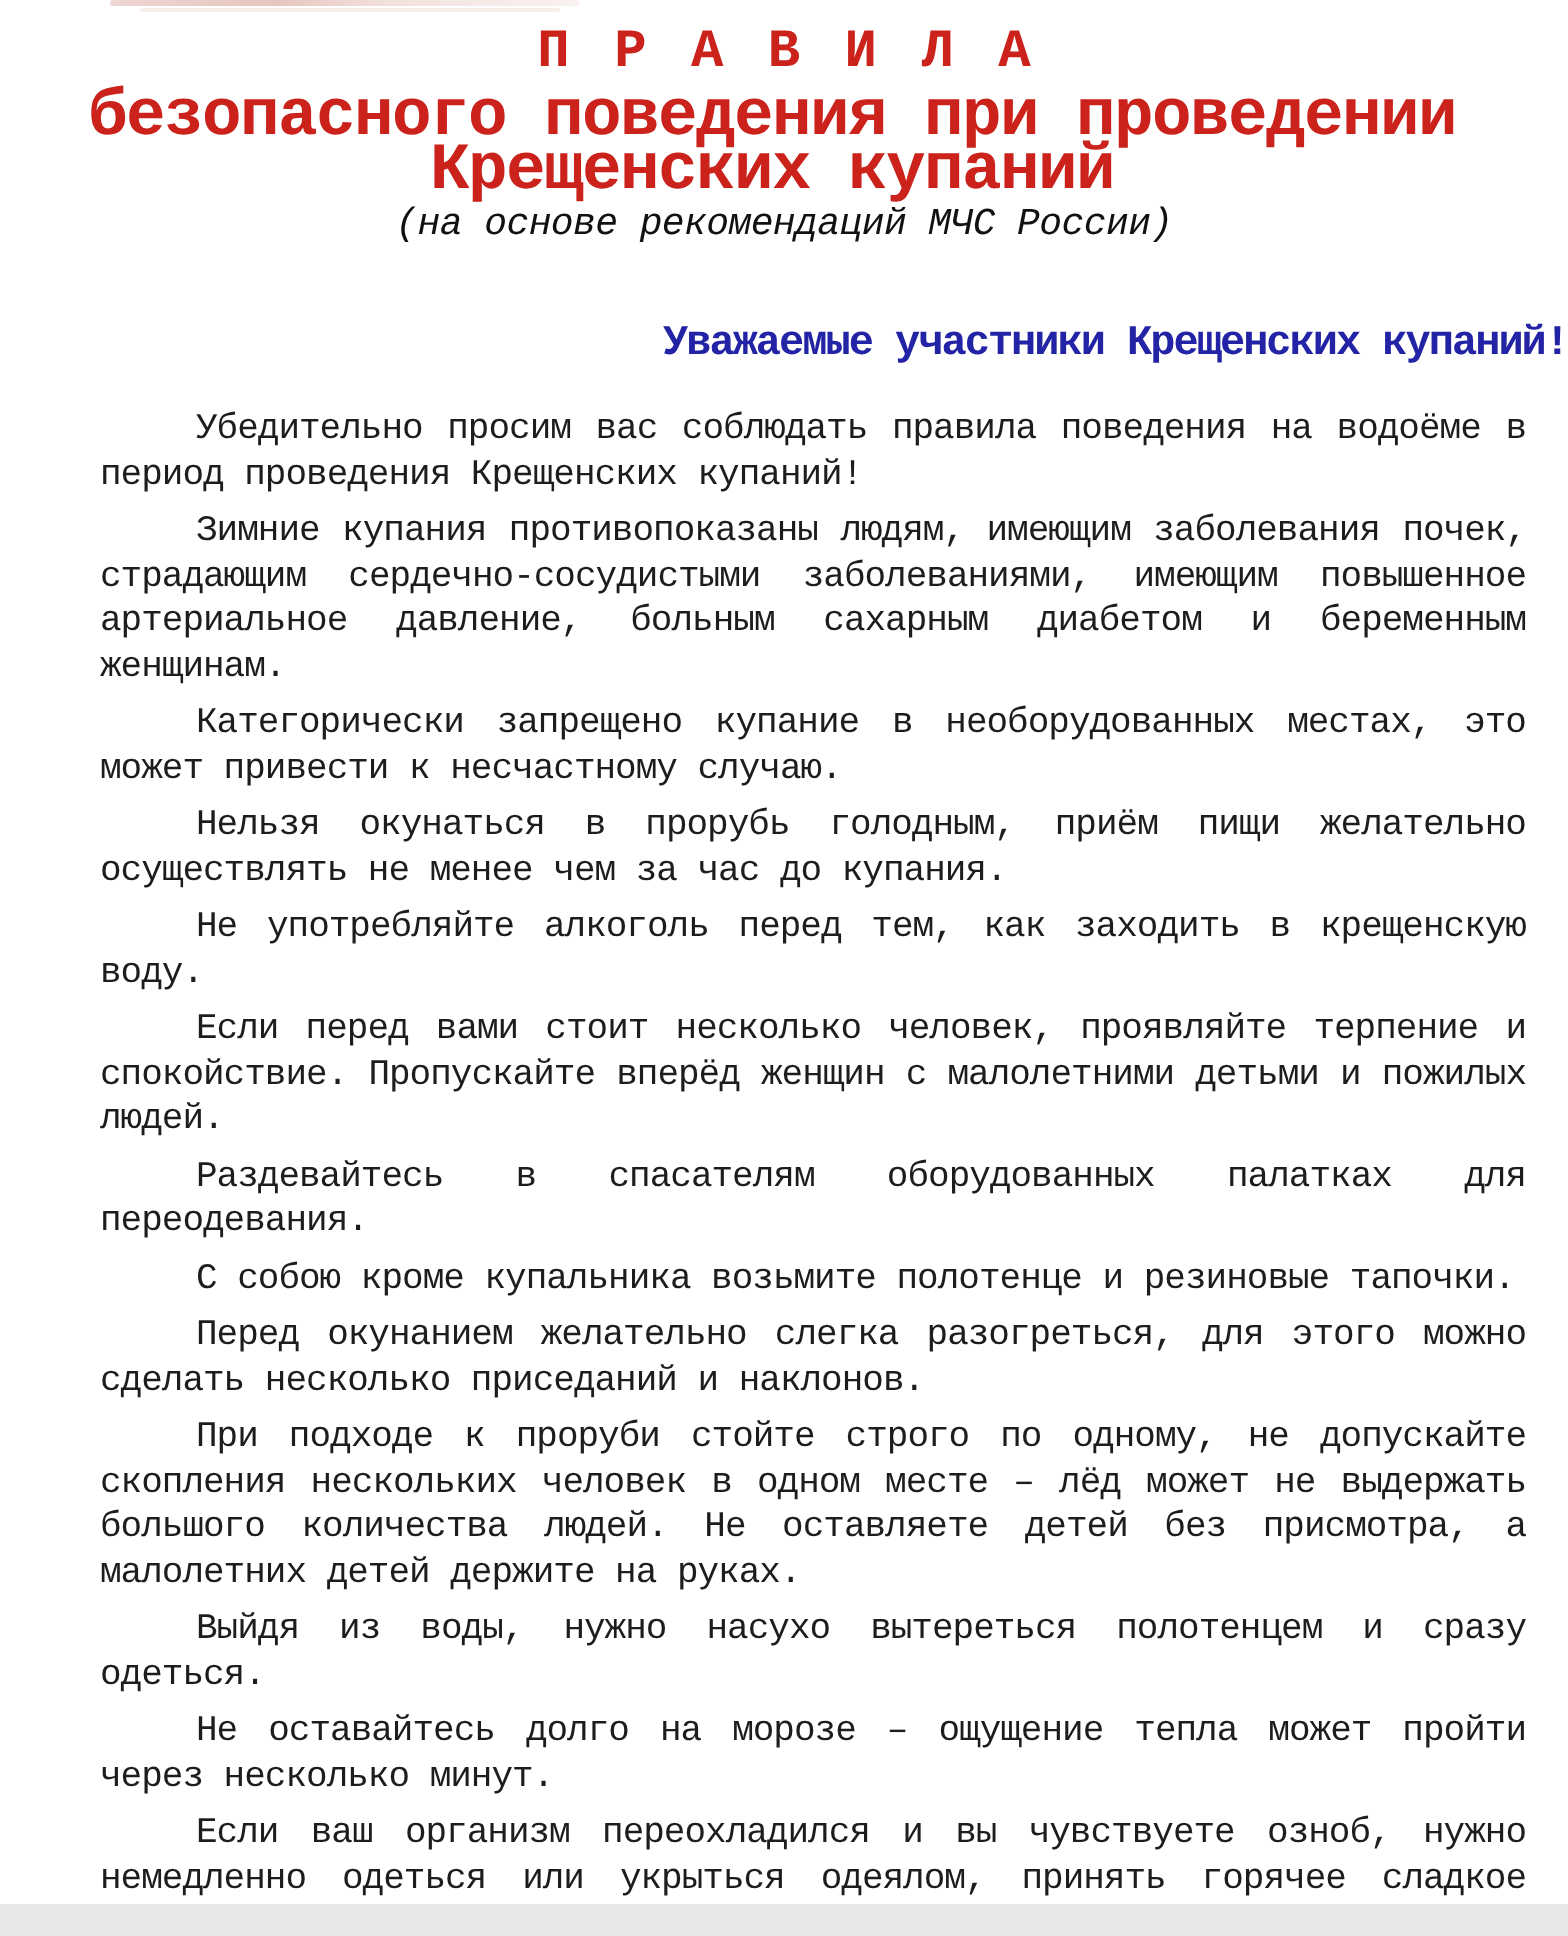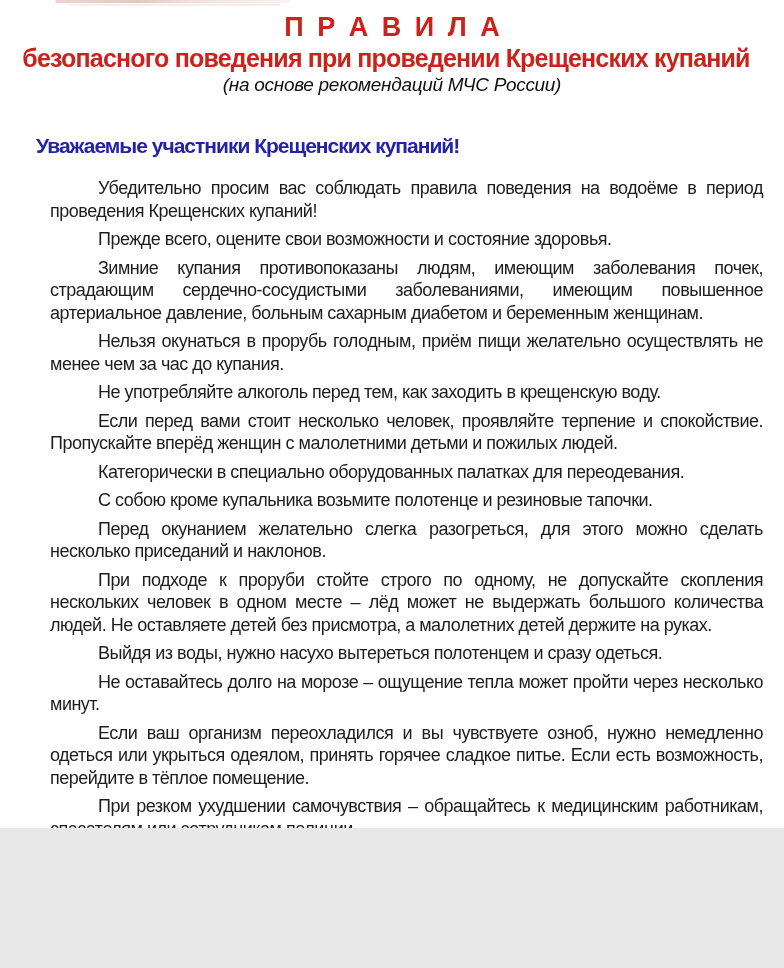--- a/index.html
+++ b/index.html
@@ -4,24 +4,24 @@
 <style>
   :root{
     --title-red:#cb221c;
     --heading-blue:#2323a6;
     --body-text:#1d1d1d;
     --page-bg:#ffffff;
   }
   html,body{margin:0;padding:0;background:#e8e8e8;}
   .page{
     position:relative;
-    width:784px;height:828px;
+    width:784px;height:952px;
     margin:0 auto;
     background:var(--page-bg);
-    font-family:Liberation Sans, sans-serif;
+    font-family:Liberation Mono, monospace;
     overflow:hidden;
     box-sizing:border-box;
   }
   
   .scan-artifact{
     position:absolute;top:0;left:55px;width:235px;height:3px;
     background:linear-gradient(90deg,#d9a49b 0%,#c97f72 35%,#e3beb4 60%,#f3e3de 100%);
     opacity:.45;border-radius:2px;
   }
   .scan-artifact2{
@@ -31,37 +31,36 @@
   header{padding-top:13px;text-align:center;}
   .doc-title{
     margin:0;
     color:var(--title-red);
     font-size:27px;line-height:29px;font-weight:bold;
     letter-spacing:3px;padding-left:3px;
   }
   .doc-subtitle{
     margin:3px 12px 0 0;
     color:var(--title-red);
-    font-size:25px;line-height:27px;font-weight:bold;
+    font-size:33px;line-height:27px;font-weight:bold;
     letter-spacing:-0.8px;
   }
   .doc-source{
     margin:2px 0 0 0;
     color:#111;
     font-style:italic;
     font-size:19px;line-height:22px;
     letter-spacing:-0.3px;
   }
   .greeting{
     margin:38px 0 0 0;
-    text-align:left;
+    text-align:right;
     color:var(--heading-blue);
     font-size:21px;line-height:23px;font-weight:bold;
     letter-spacing:-1px;
-    padding-left:36px;
   }
   .content{
     margin:20px 21px 0 38px;
     color:var(--body-text);
     font-size:18px;line-height:22.5px;
     letter-spacing:-0.5px;
     text-align:justify;
   }
   .content p{
     margin:0 0 6px 12px;
@@ -78,26 +77,26 @@
   <header>
     <h1 class="doc-title">П Р А В И Л А</h1>
     <h2 class="doc-subtitle">безопасного поведения при проведении Крещенских купаний</h2>
     <div class="doc-source">(на основе рекомендаций МЧС России)</div>
   </header>
 
   <h3 class="greeting">Уважаемые участники Крещенских купаний!</h3>
 
   <div class="content">
     <p>Убедительно просим вас соблюдать правила поведения на водоёме в период проведения Крещенских купаний!</p>
-    <p>Прежде всего, оцените свои возможности и состояние здоровья.</p>
     <p>Зимние купания противопоказаны людям, имеющим заболевания почек, страдающим сердечно-сосудистыми заболеваниями, имеющим повышенное артериальное давление, больным сахарным диабетом и беременным женщинам.</p>
+    <p>Категорически запрещено купание в необорудованных местах, это может привести к несчастному случаю.</p>
     <p>Нельзя окунаться в прорубь голодным, приём пищи желательно осуществлять не менее чем за час до купания.</p>
     <p>Не употребляйте алкоголь перед тем, как заходить в крещенскую воду.</p>
     <p>Если перед вами стоит несколько человек, проявляйте терпение и спокойствие. Пропускайте вперёд женщин с малолетними детьми и пожилых людей.</p>
-    <p>Категорически в специально оборудованных палатках для переодевания.</p>
+    <p>Раздевайтесь в спасателям оборудованных палатках для переодевания.</p>
     <p>С собою кроме купальника возьмите полотенце и резиновые тапочки.</p>
     <p>Перед окунанием желательно слегка разогреться, для этого можно сделать несколько приседаний и наклонов.</p>
     <p>При подходе к проруби стойте строго по одному, не допускайте скопления нескольких человек в одном месте – лёд может не выдержать большого количества людей. Не оставляете детей без присмотра, а малолетних детей держите на руках.</p>
     <p>Выйдя из воды, нужно насухо вытереться полотенцем и сразу одеться.</p>
     <p>Не оставайтесь долго на морозе – ощущение тепла может пройти через несколько минут.</p>
     <p>Если ваш организм переохладился и вы чувствуете озноб, нужно немедленно одеться или укрыться одеялом, принять горячее сладкое питье. Если есть возможность, перейдите в тёплое помещение.</p>
     <p>При резком ухудшении самочувствия – обращайтесь к медицинским работникам, спасателям или сотрудникам полиции.</p>
   </div>
 </div>
 

